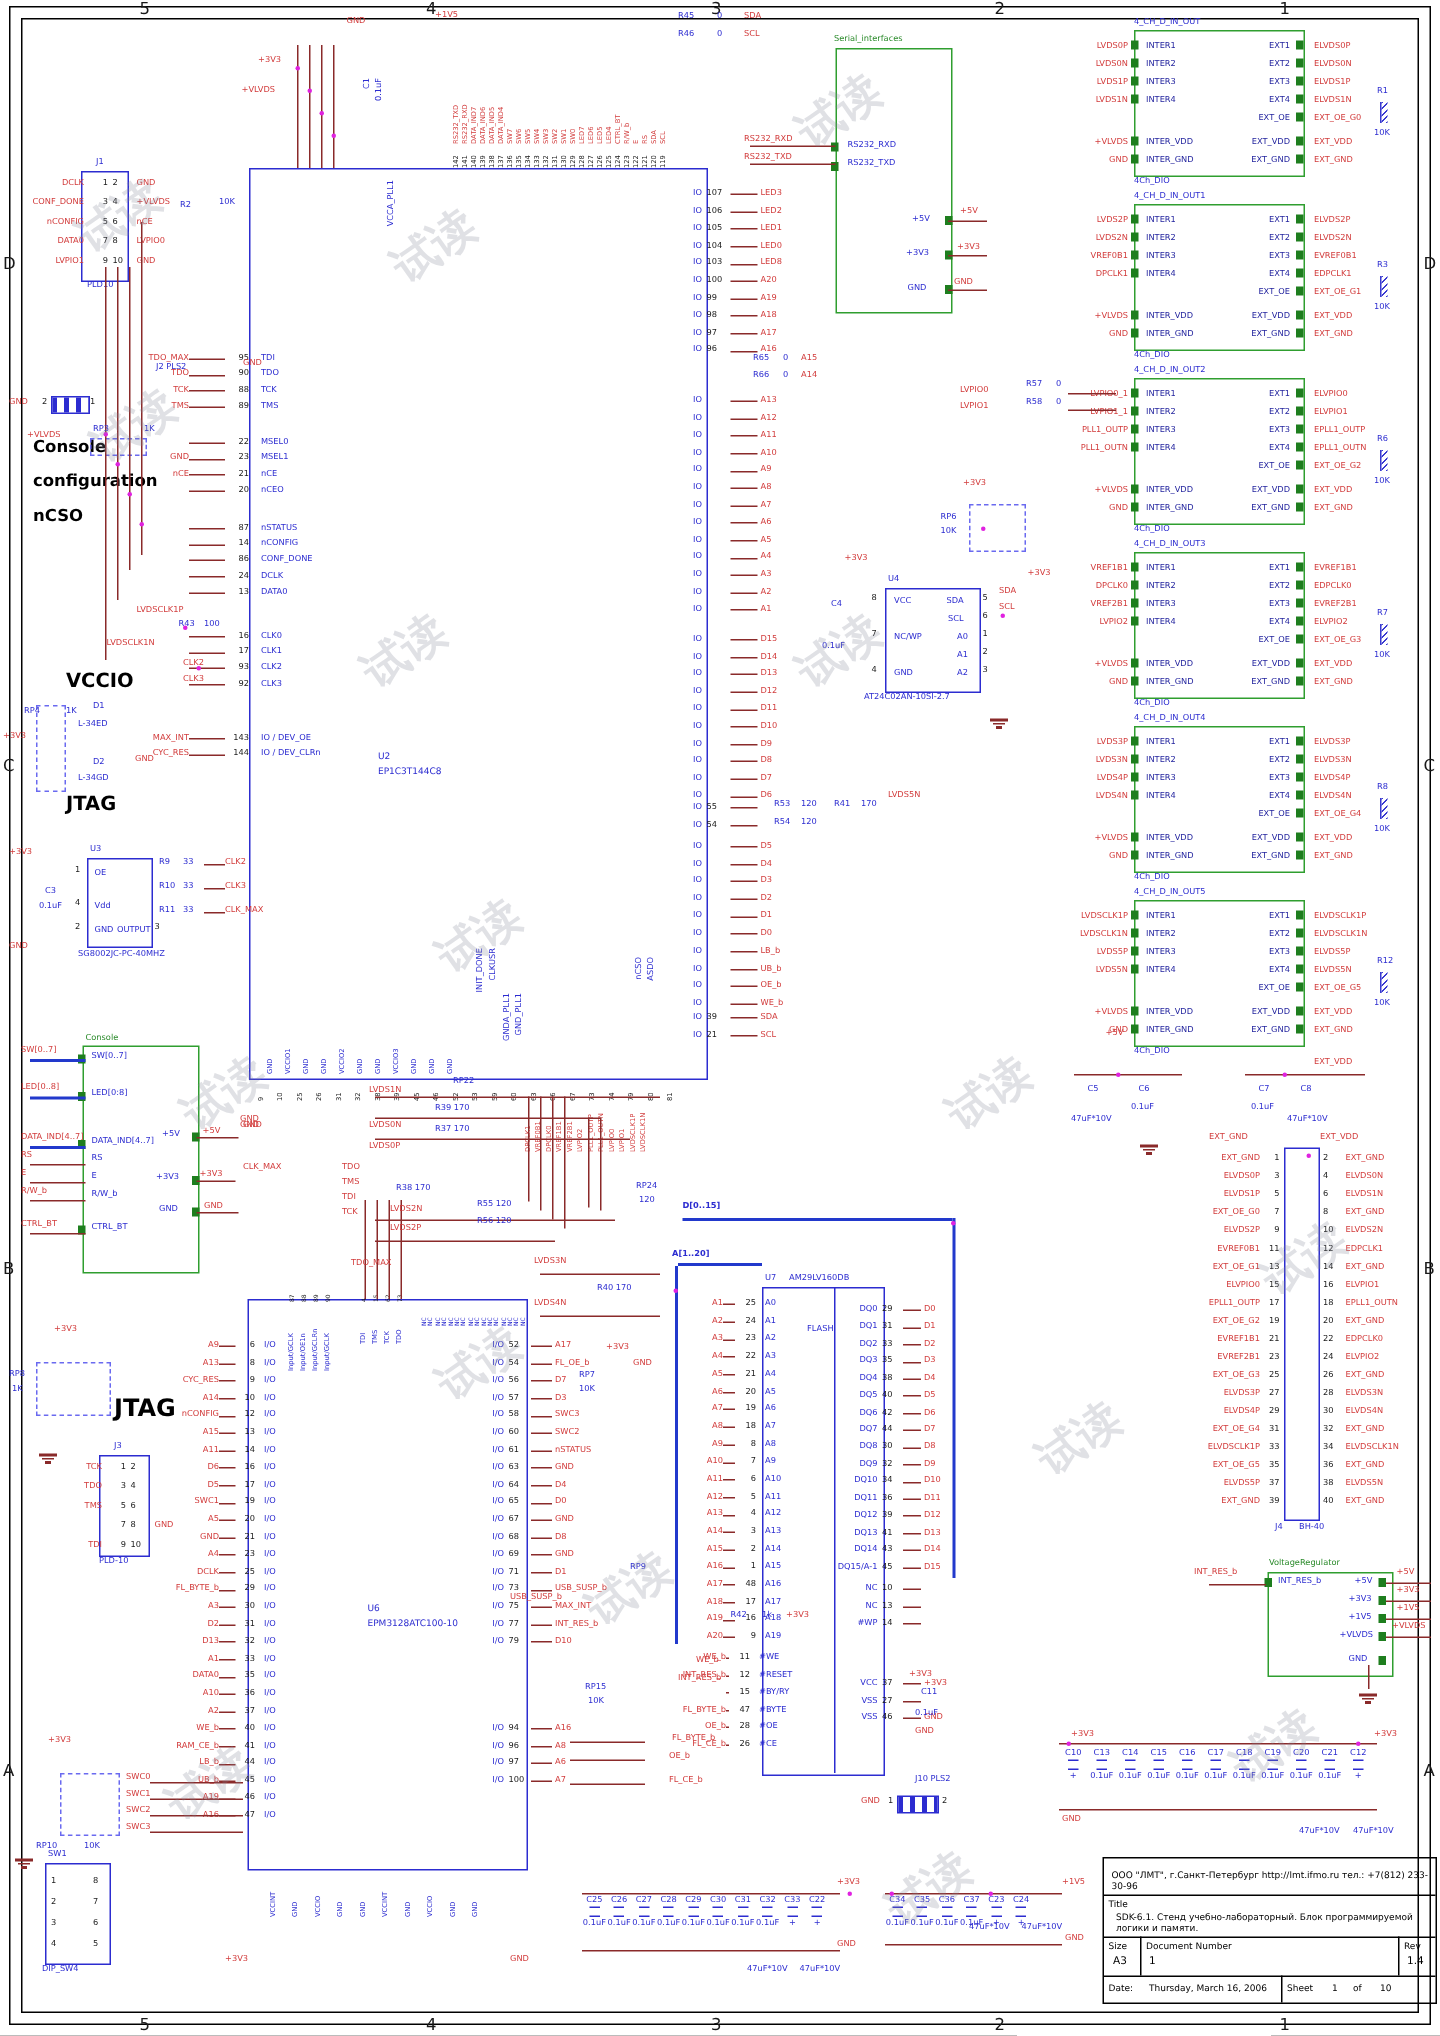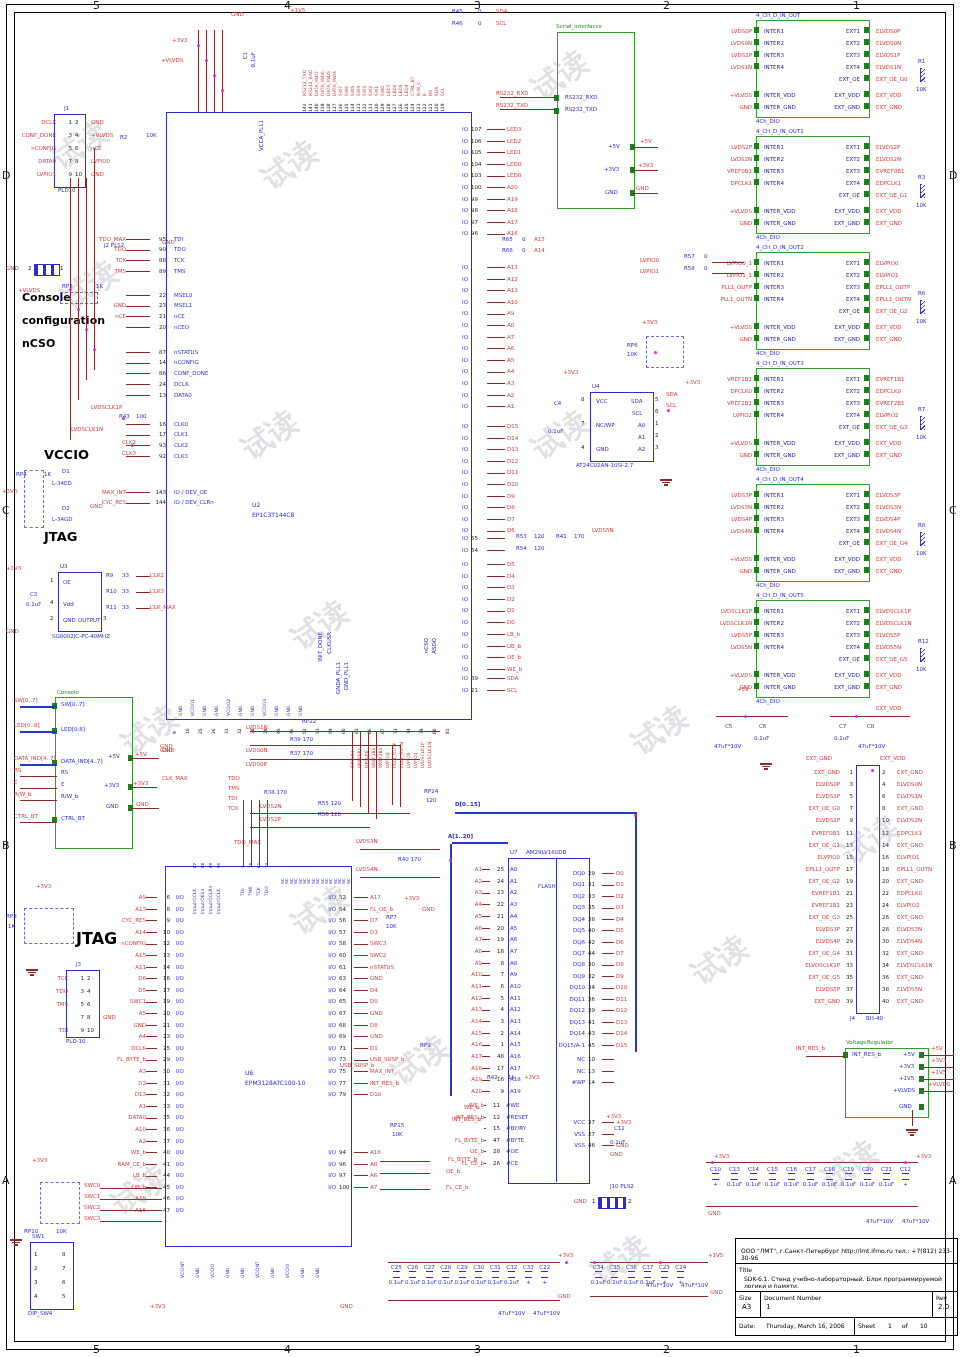--- a/index.html
+++ b/index.html
@@ -2228,21 +2228,21 @@
     <div class="cell" style="left:3px;top:27px;">Title</div>
     <div class="cell" style="left:8px;top:36px;width:208px;font-size:6px;">SDK-6.1. Стенд учебно-лабораторный. Блок программируемой логики и памяти.</div>
     <div class="ab" style="left:0;top:52px;width:221px;height:1px;background:#000;"></div>
     <div class="cell" style="left:3px;top:55px;">Size</div>
     <div class="cell" style="left:6px;top:64px;font-size:7px;">A3</div>
     <div class="ab" style="left:24px;top:52px;width:1px;height:26px;background:#000;"></div>
     <div class="cell" style="left:28px;top:55px;">Document Number</div>
     <div class="cell" style="left:30px;top:64px;font-size:7px;">1</div>
     <div class="ab" style="left:196px;top:52px;width:1px;height:26px;background:#000;"></div>
     <div class="cell" style="left:200px;top:55px;">Rev</div>
-    <div class="cell" style="left:202px;top:64px;font-size:7px;">2.0</div>
+    <div class="cell" style="left:202px;top:64px;font-size:7px;">1.4</div>
     <div class="ab" style="left:0;top:78px;width:221px;height:1px;background:#000;"></div>
     <div class="cell" style="left:3px;top:83px;">Date:</div>
     <div class="cell" style="left:30px;top:83px;">Thursday, March 16, 2006</div>
     <div class="ab" style="left:118px;top:78px;width:1px;height:18px;background:#000;"></div>
     <div class="cell" style="left:122px;top:83px;">Sheet</div>
     <div class="cell" style="left:152px;top:83px;">1</div>
     <div class="cell" style="left:166px;top:83px;">of</div>
     <div class="cell" style="left:184px;top:83px;">10</div>
   </div>
 

